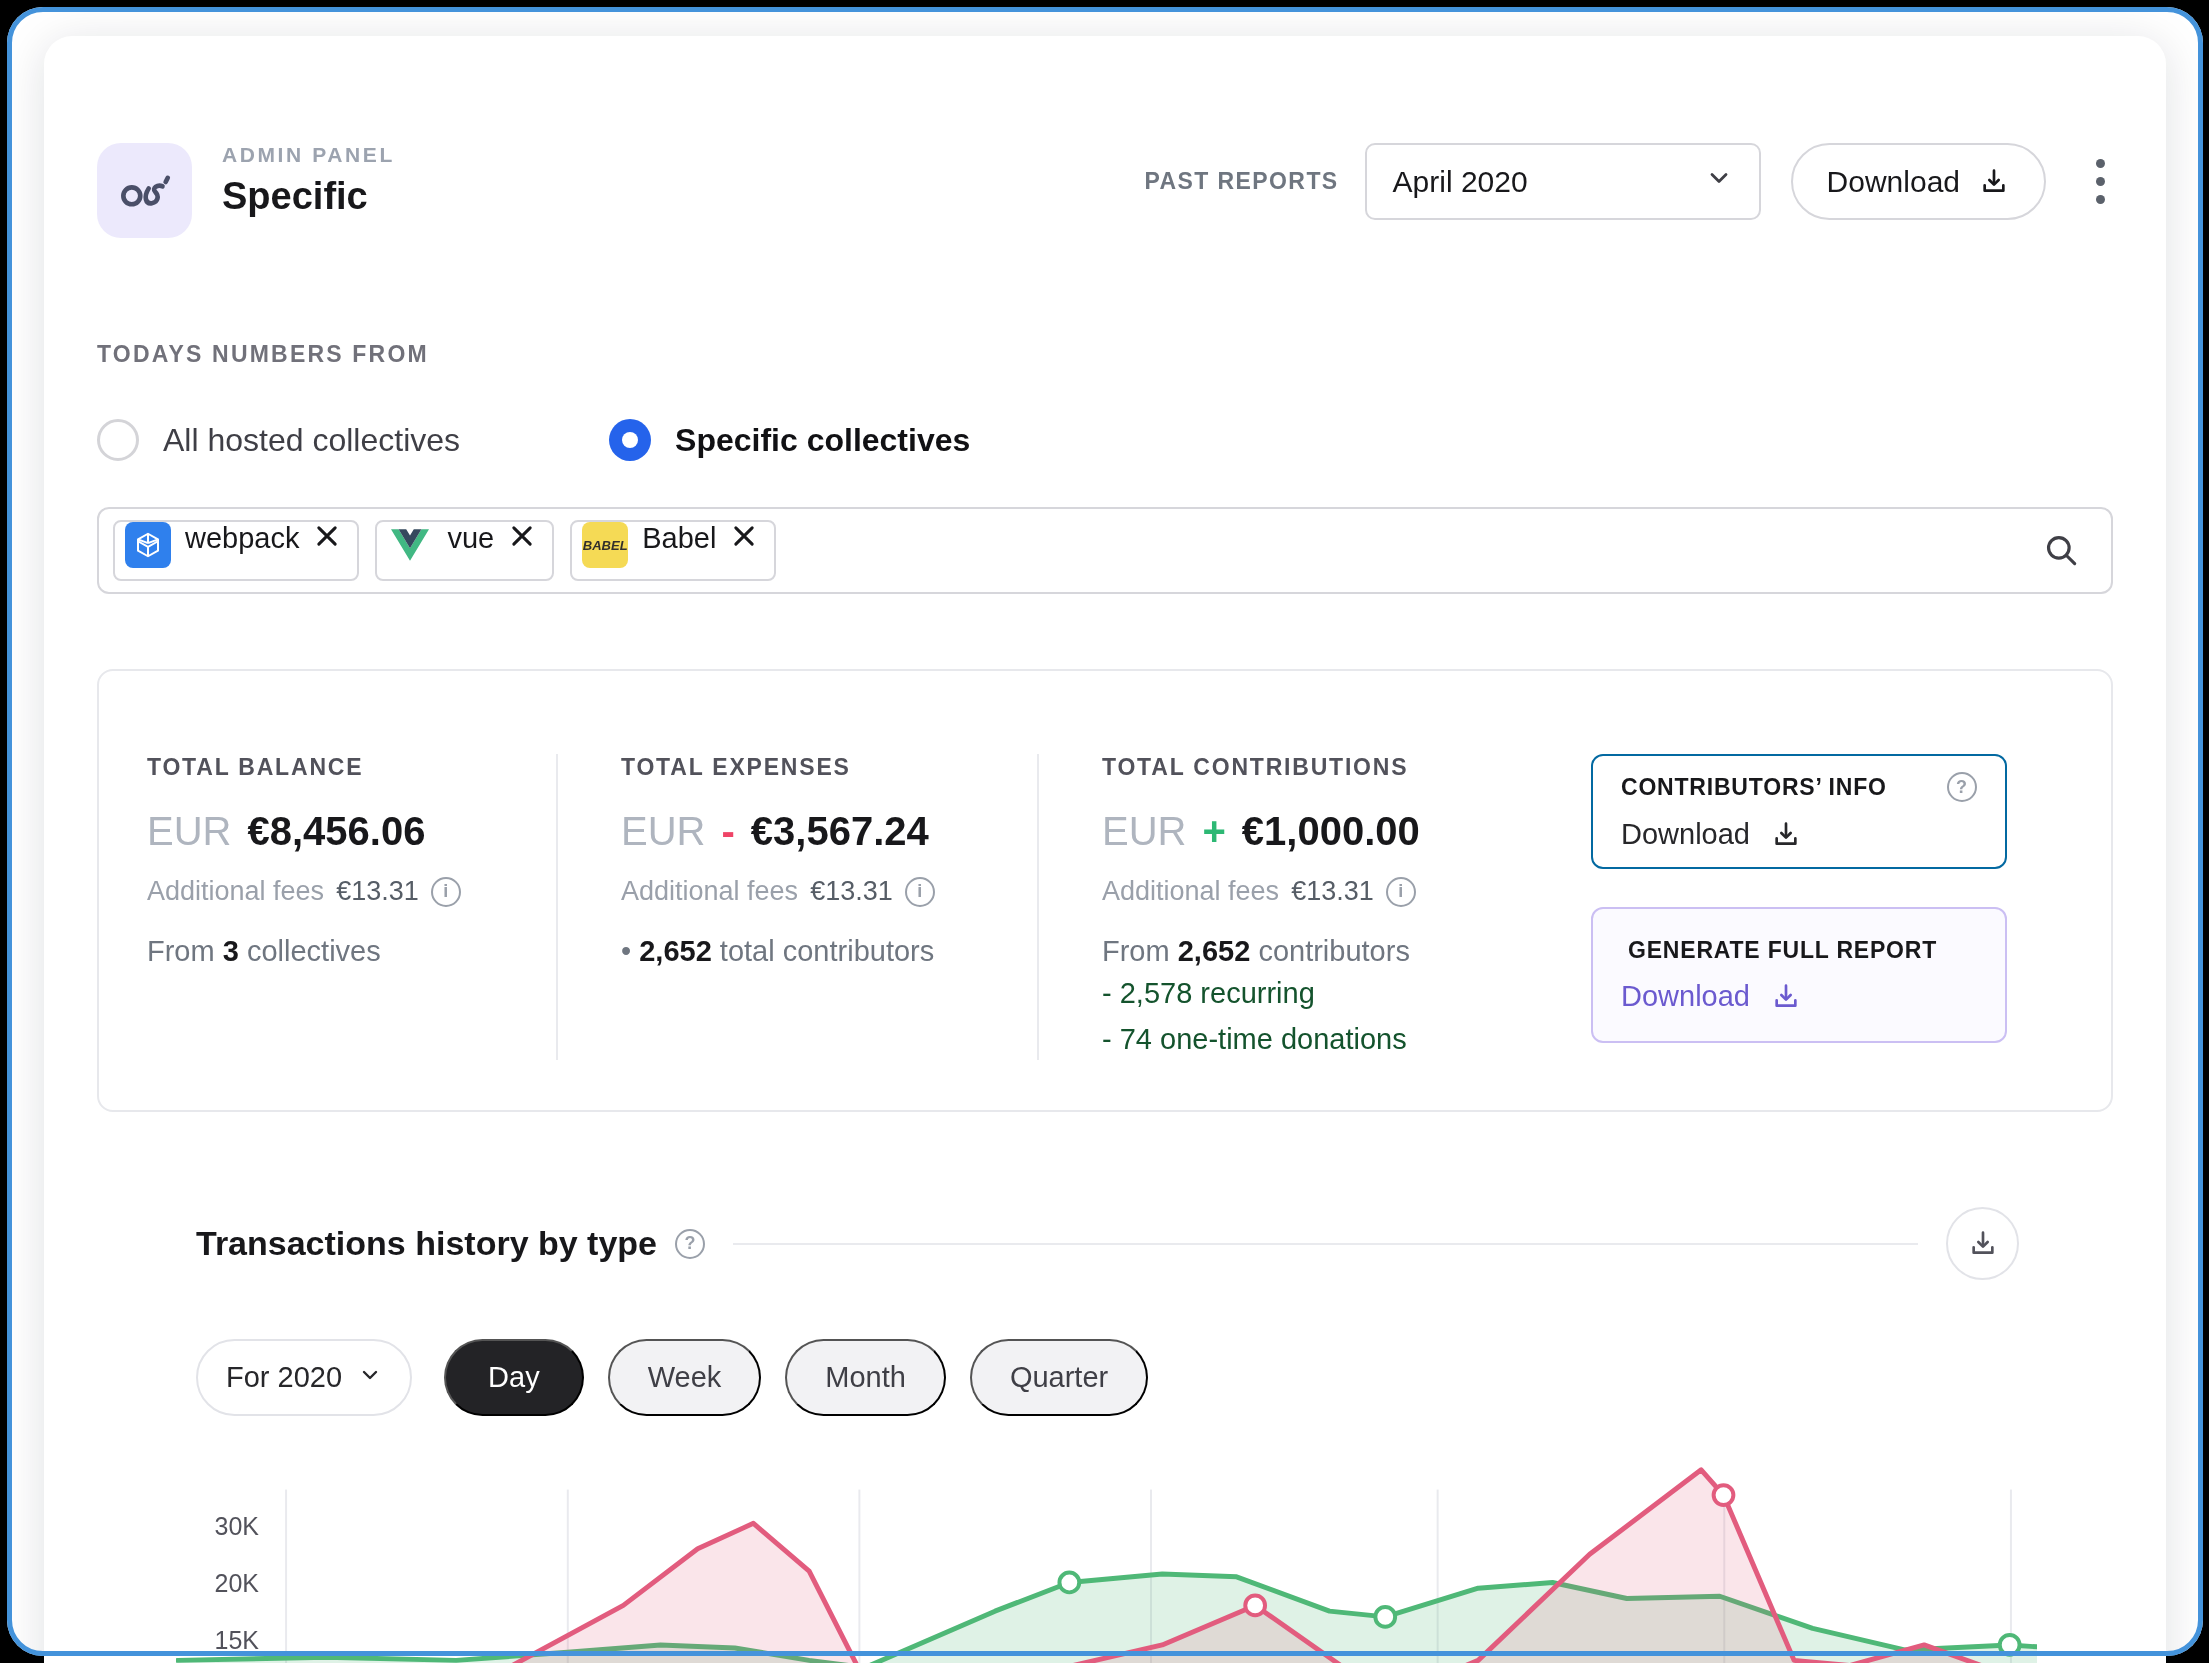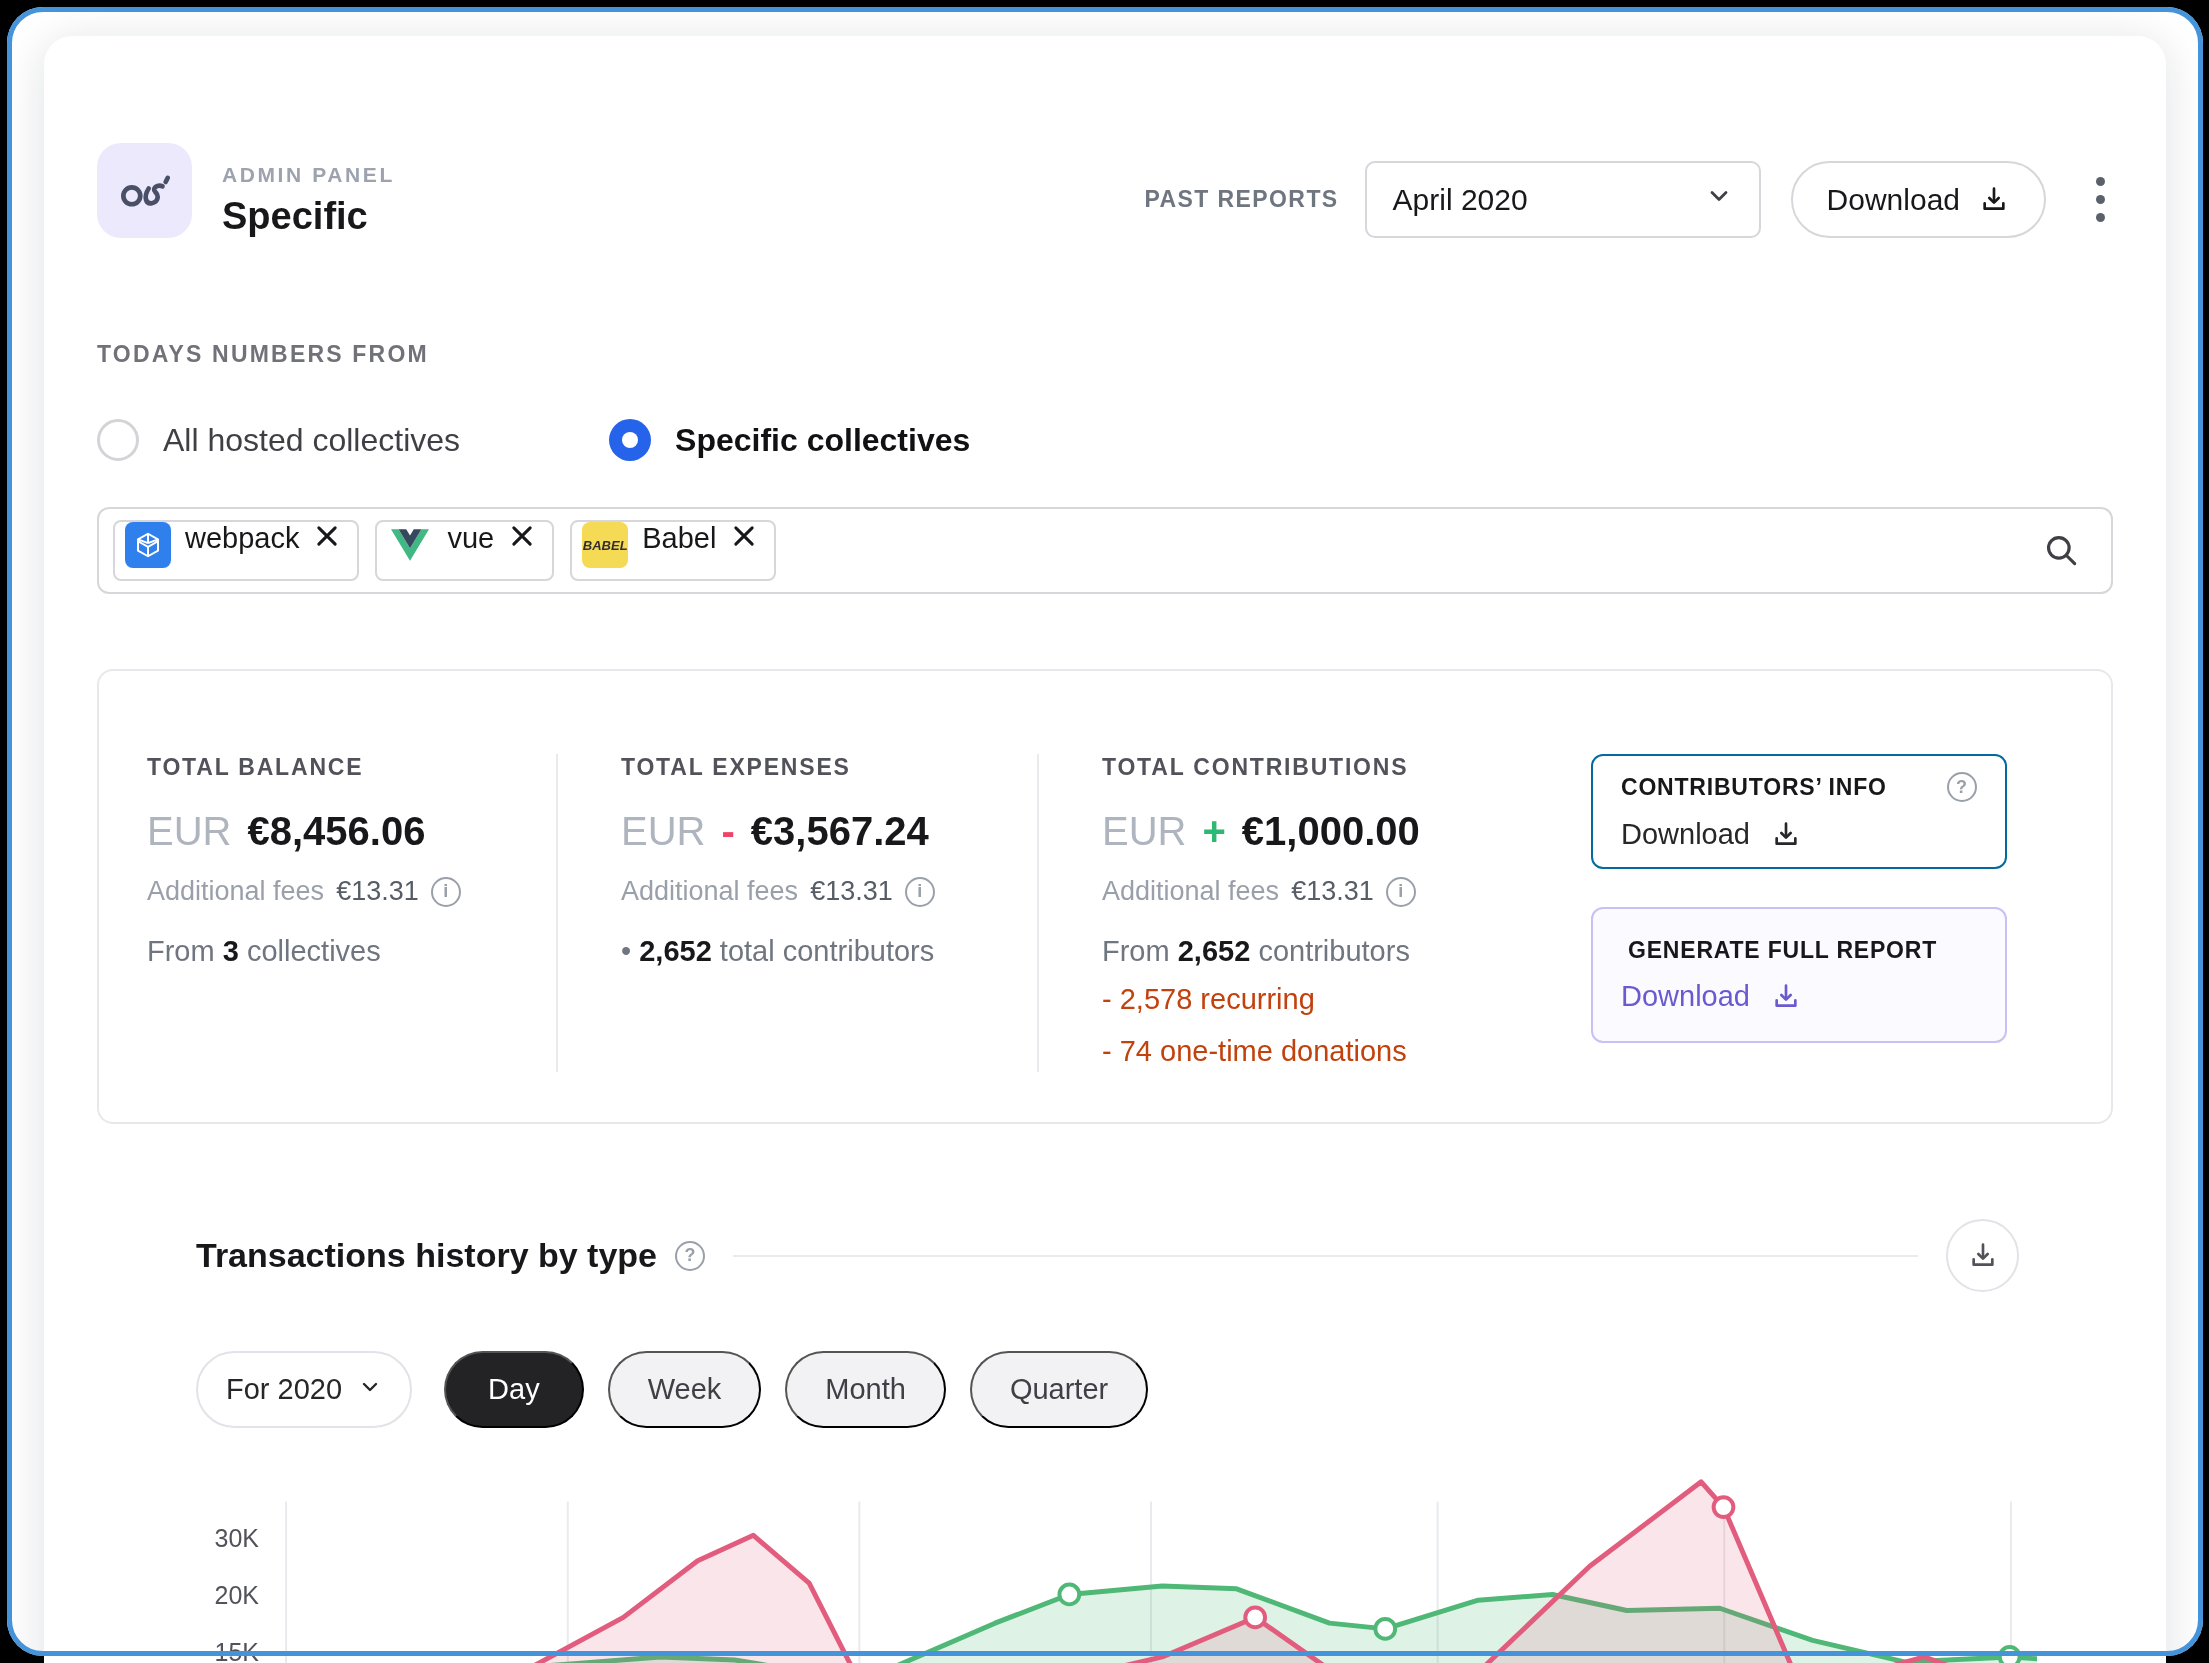--- a/index.html
+++ b/index.html
@@ -5,21 +5,21 @@
   * { box-sizing: border-box; margin: 0; padding: 0; }
   html,body { width:2210px; height:1663px; }
   body { font-family: "Liberation Sans", "DejaVu Sans", sans-serif; background:#000; }
   .page { position:relative; width:2210px; height:1663px; background:#000; overflow:hidden; }
   .frame-bg { position:absolute; left:7px; top:7px; right:7px; bottom:7px; border-radius:36px; background:#fff; }
   .frame-ring { position:absolute; left:7px; top:7px; right:7px; bottom:7px; border-radius:36px; border:5px solid #4493DB; pointer-events:none; z-index:60; }
   .card { position:absolute; left:44px; right:44px; top:36px; min-height:1703px; background:#fff; border-radius:28px;
           box-shadow:0 6px 46px rgba(15,23,42,.13); padding:107px 53px 0 53px; }
 
   
-  .header { display:flex; align-items:flex-end; }
+  .header { display:flex; align-items:flex-start; }
   .logo { width:95px; height:95px; border-radius:24px; background:#ECE9FC; display:flex; align-items:center; justify-content:center; margin-right:30px; flex:0 0 auto; }
   .titles .kicker { font-size:21px; letter-spacing:2.6px; color:#9CA3AF; font-weight:600; margin-bottom:8px; }
   .titles .title { font-size:38px; font-weight:700; color:#18181B; }
   .header-right { margin-left:auto; display:flex; align-items:center; }
   .past-reports { font-size:23px; letter-spacing:1.4px; color:#6F7680; font-weight:600; margin-right:26px; }
   .select { width:396px; height:77px; border:2px solid #D6D6DB; border-radius:10px; background:#fff; display:flex; align-items:center;
             padding:0 26px; font-size:30px; color:#18181B; cursor:pointer; }
   .select .chev { margin-left:auto; color:#3F3F46; }
   .btn-download { margin-left:30px; height:77px; border:2px solid #D6D6DB; border-radius:40px; background:#fff; display:flex; align-items:center;
                   gap:18px; padding:0 34px; font-size:30px; color:#18181B; font-weight:500; cursor:pointer; }
@@ -56,21 +56,21 @@
   .stat-label { font-size:23px; letter-spacing:1.8px; color:#52525B; font-weight:600; }
   .amount { margin-top:28px; font-size:40px; display:flex; align-items:baseline; gap:16px; }
   .amount .cur { color:#AFB5BF; }
   .amount .val { color:#18181B; font-weight:700; }
   .amount .neg { color:#EF4467; font-weight:700; }
   .amount .pos { color:#2DB874; font-weight:700; }
   .fees { margin-top:22px; font-size:27px; color:#9AA0AA; display:flex; align-items:center; gap:12px; }
   .fees b { color:#565D66; font-weight:400; }
   .subline { margin-top:28px; font-size:29px; color:#6F7680; }
   .subline b { color:#18181B; font-weight:700; }
-  .sublist { margin-top:10px; font-size:29px; color:#c2410c; line-height:1.45; }
+  .sublist { margin-top:4px; font-size:29px; color:#14532d; line-height:1.45; }
   .icirc { width:30px; height:30px; border-radius:50%; border:2px solid #9AA0AA; color:#9AA0AA; font-size:18px; font-weight:700;
            display:inline-flex; align-items:center; justify-content:center; flex:0 0 auto; cursor:pointer; font-style:normal; }
 
   .boxes { width:416px; margin-left:auto; margin-right:104px; display:flex; flex-direction:column; }
   .infobox { border:2px solid #0369a1; border-radius:12px; padding:16px 28px; background:#fff; }
   .infobox .boxtitle { display:flex; align-items:center; justify-content:space-between; font-size:23px; letter-spacing:0.8px; font-weight:700; color:#18181B; }
   .infobox .dlrow { margin-top:16px; display:flex; align-items:center; gap:20px; font-size:29px; color:#27272A; cursor:pointer; }
   .reportbox { margin-top:38px; border:2px solid #CBBFF3; border-radius:12px; padding:28px 28px; background:#FBFAFF; }
   .reportbox .boxtitle { font-size:23px; letter-spacing:0.8px; font-weight:700; color:#18181B;margin-left:7px; }
   .reportbox .dlrow { margin-top:16px; display:flex; align-items:center; gap:20px; font-size:29px; color:#6B5ACF; font-weight:500; cursor:pointer; }

